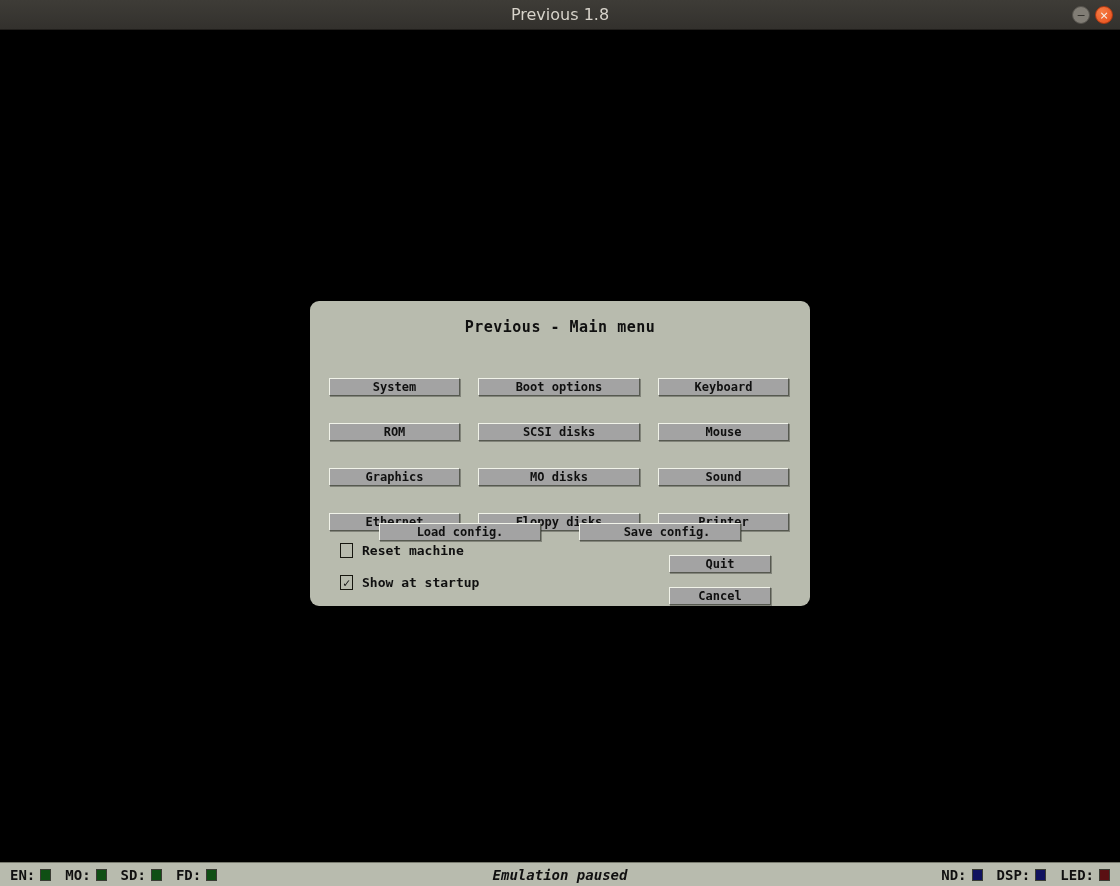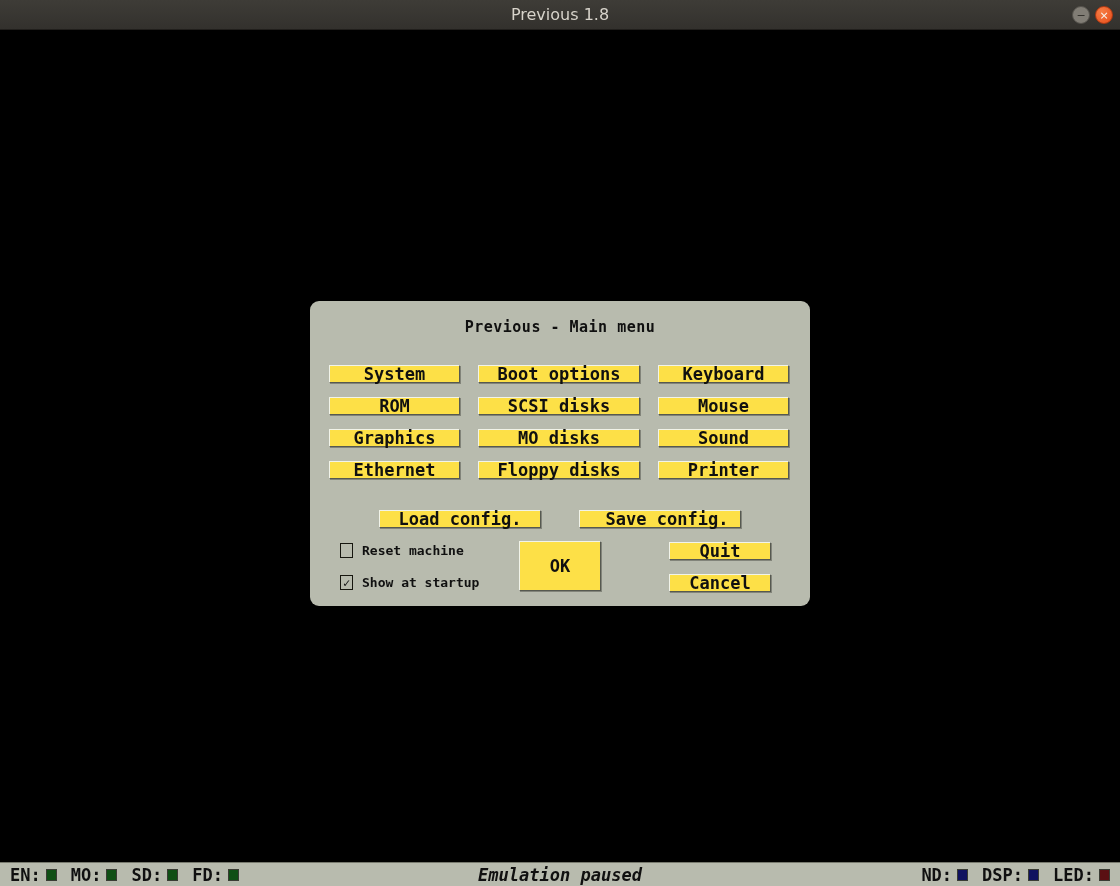--- a/index.html
+++ b/index.html
@@ -84,36 +84,37 @@
   }
   .btn-grid {
     position: absolute;
     left: 19px; top: 64px;
     display: grid;
     grid-template-columns: 131px 162px 131px;
     column-gap: 18px;
     row-gap: 14px;
   }
   .sdl-btn {
-    background: #fde047;
+    background: #a3a3a3;
     border-style: solid;
     border-width: 1px;
     border-color: #f1f3e9 #565950 #565950 #f1f3e9;
     box-shadow: 1px 1px 0 rgba(30,32,26,0.35);
     color: #101010;
     font-family: "DejaVu Sans Mono", monospace;
-    font-size: 17px;
+    font-size: 12px;
     font-weight: bold;
     height: 18px;
     padding: 0;
     box-sizing: border-box;
     display: flex;
     align-items: center;
     justify-content: center;
     cursor: default;
+    margin-top: 13px;
   }
   .cfg-load  { position: absolute; left: 69px;  top: 209px; width: 162px; }
   .cfg-save  { position: absolute; left: 269px; top: 209px; width: 162px; padding-left: 14px; }
   .ok-btn    { position: absolute; left: 209px; top: 240px; width: 82px; height: 50px; }
   .quit-btn  { position: absolute; left: 359px; top: 241px; width: 102px; }
   .cancel-btn{ position: absolute; left: 359px; top: 273px; width: 102px; }
   .checkbox-row {
     position: absolute;
     left: 30px;
     display: flex;
@@ -140,21 +141,21 @@
   }
   .statusbar {
     position: absolute;
     left: 0; bottom: 0;
     width: 1120px; height: 24px;
     background: #b8bbae;
     border-top: 1px solid #77796d;
     box-sizing: border-box;
     display: flex;
     align-items: center;
-    font-size: 17px;
+    font-size: 14px;
     font-weight: bold;
     color: #101010;
   }
   .status-left  { display: flex; align-items: center; margin-left: 10px; }
   .status-right { display: flex; align-items: center; margin-left: auto; margin-right: 10px; }
   .status-center {
     position: absolute;
     left: 50%;
     transform: translateX(-50%);
     white-space: nowrap;
@@ -209,21 +210,20 @@
 
   <div class="checkbox-row row1">
     <span class="checkbox-box"></span>
     <span>Reset machine</span>
   </div>
   <div class="checkbox-row row2">
     <span class="checkbox-box">✓</span>
     <span>Show at startup</span>
   </div>
 
-  <button class="sdl-btn ok-btn">OK</button>
   <button class="sdl-btn quit-btn">Quit</button>
   <button class="sdl-btn cancel-btn">Cancel</button>
 </div>
 
 <div class="statusbar">
   <div class="status-left">
     <span class="indicator">
       <span>EN:</span>
       <span class="led" style="background-color: rgb(15, 79, 20);"></span>
     </span>

